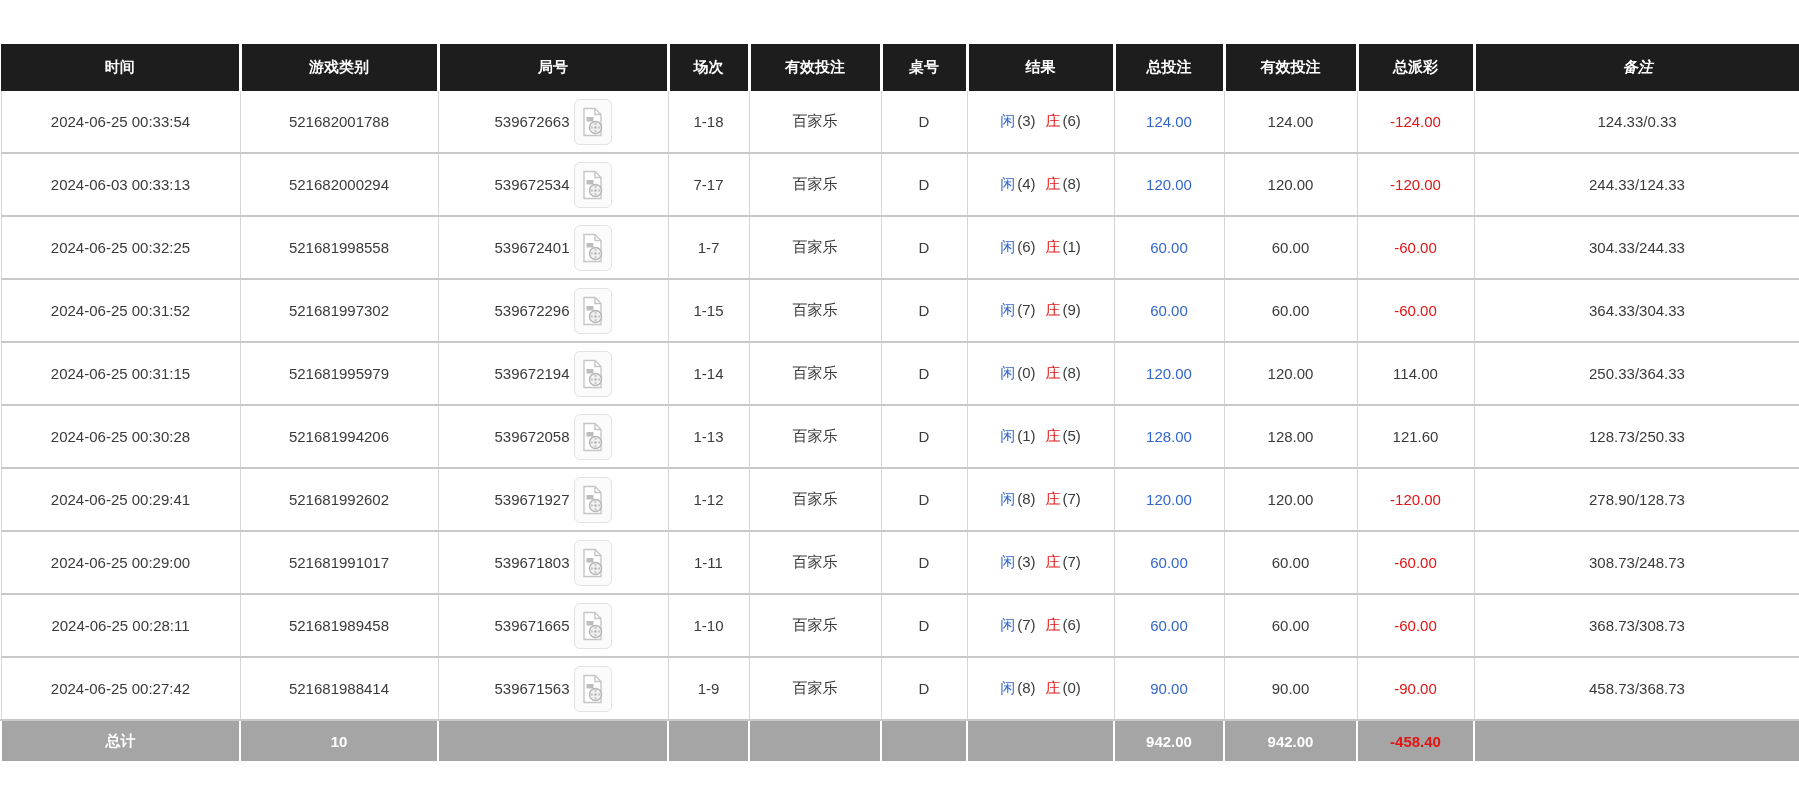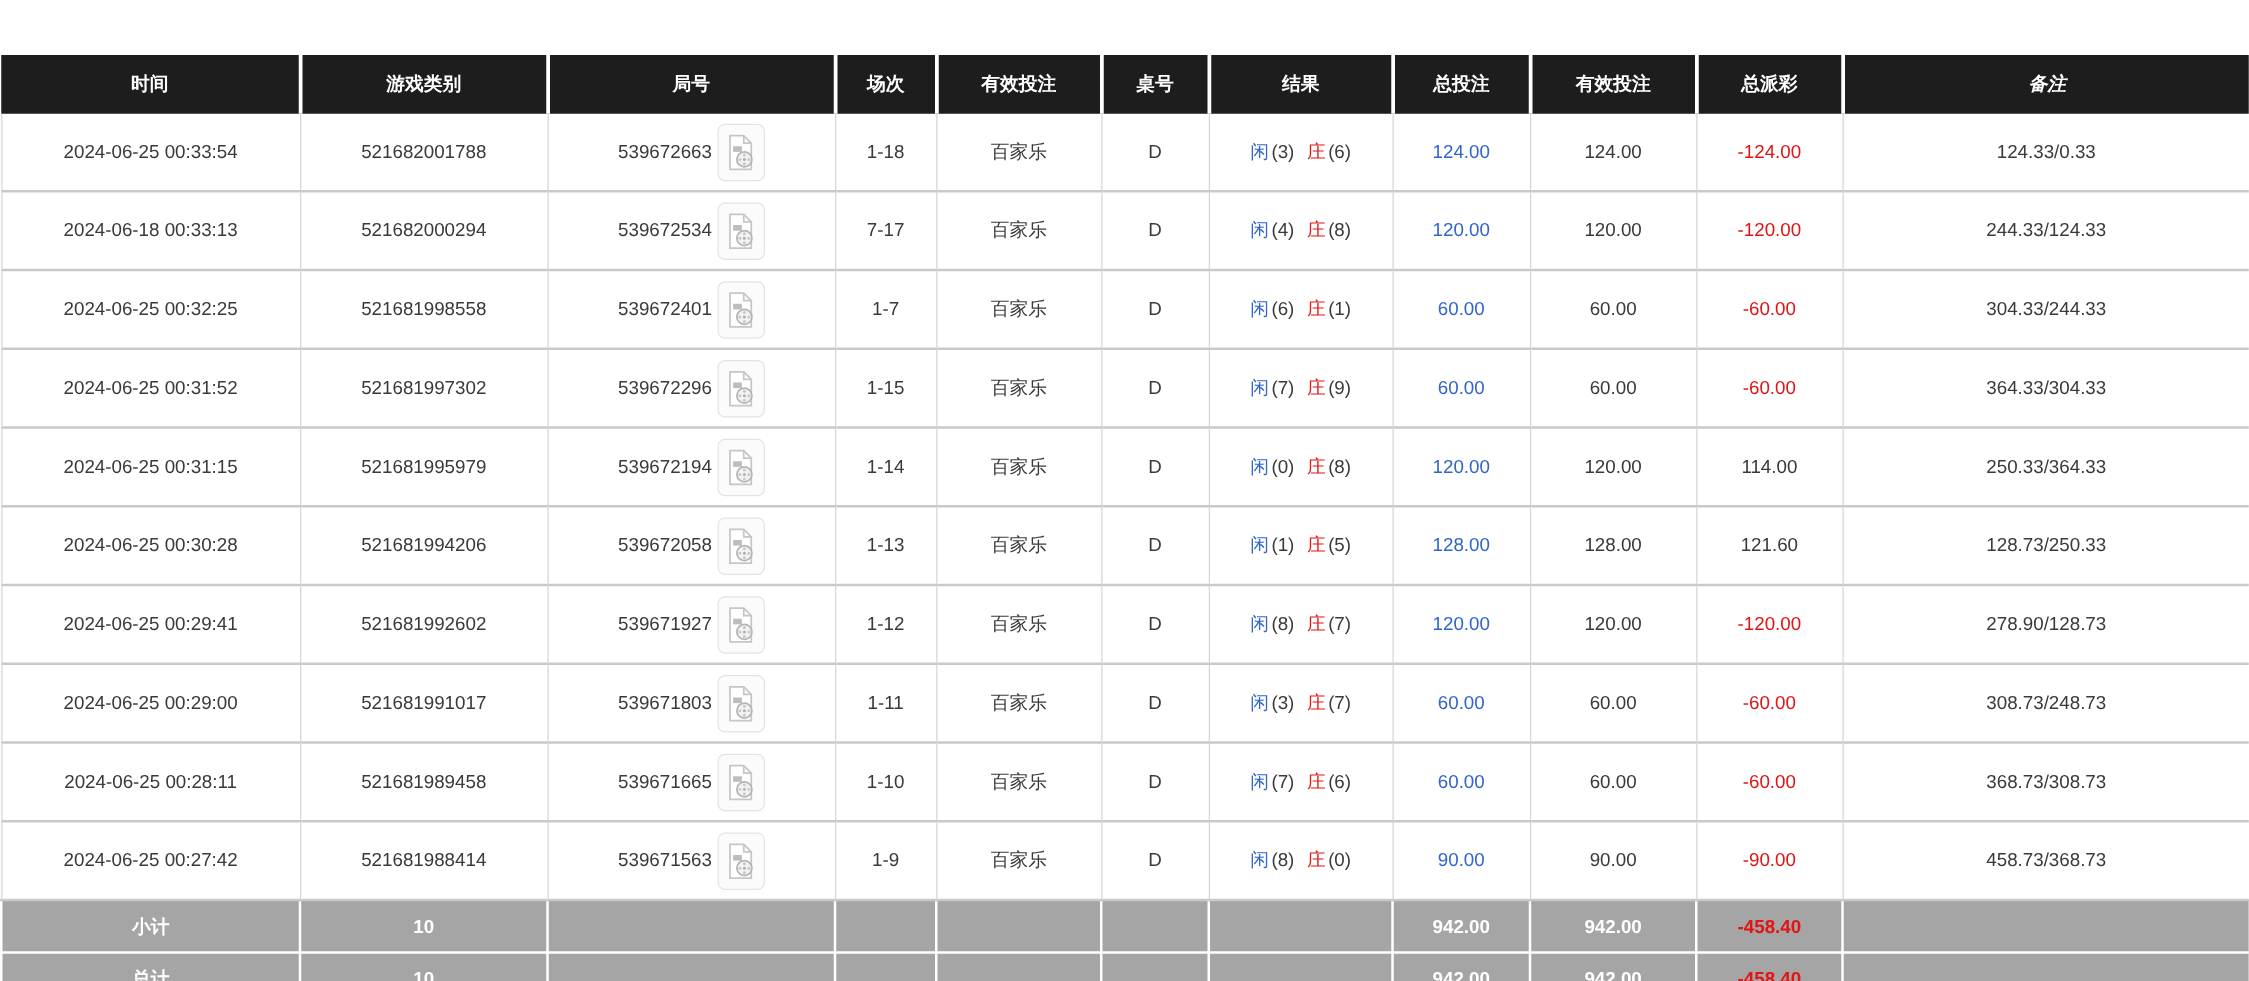--- a/index.html
+++ b/index.html
@@ -134,21 +134,21 @@
         <td>1-18</td>
         <td>百家乐</td>
         <td>D</td>
         <td class="result-cell"><span class="blue">闲</span><span class="dark">(3)</span><span class="result-gap"></span><span class="red">庄</span><span class="dark">(6)</span></td>
         <td class="blue">124.00</td>
         <td>124.00</td>
         <td class="red">-124.00</td>
         <td>124.33/0.33</td>
       </tr>
       <tr>
-        <td>2024-06-18 00:33:13</td>
+        <td>2024-06-03 00:33:13</td>
         <td>521682000294</td>
         <td>
           <div class="round-cell-inner">
             <span>539672534</span>
             <button class="video-btn">
               <svg width="24" height="30" viewBox="0 0 24 30">
                 <path d="M3 1.5 h11 l6 6 v21 h-17 z" fill="#ffffff" stroke="#c6c6c6" stroke-width="1.4"></path>
                 <path d="M14 1.5 v6 h6" fill="none" stroke="#c6c6c6" stroke-width="1.4"></path>
                 <rect x="5.5" y="10" width="7" height="4.5" fill="#bdbdbd"></rect>
                 <circle cx="14.5" cy="20.5" r="6" fill="#f2f2f2" stroke="#b5b5b5" stroke-width="1.4"></circle>
@@ -406,33 +406,20 @@
         <td>D</td>
         <td class="result-cell"><span class="blue">闲</span><span class="dark">(8)</span><span class="result-gap"></span><span class="red">庄</span><span class="dark">(0)</span></td>
         <td class="blue">90.00</td>
         <td>90.00</td>
         <td class="red">-90.00</td>
         <td>458.73/368.73</td>
       </tr>
     </tbody>
   <tfoot id="foot">
       <tr>
-        <td>小计</td>
-        <td>10</td>
-        <td></td>
-        <td></td>
-        <td></td>
-        <td></td>
-        <td></td>
-        <td>942.00</td>
-        <td>942.00</td>
-        <td class="red">-458.40</td>
-        <td></td>
-      </tr>
-      <tr>
         <td>总计</td>
         <td>10</td>
         <td></td>
         <td></td>
         <td></td>
         <td></td>
         <td></td>
         <td>942.00</td>
         <td>942.00</td>
         <td class="red">-458.40</td>

